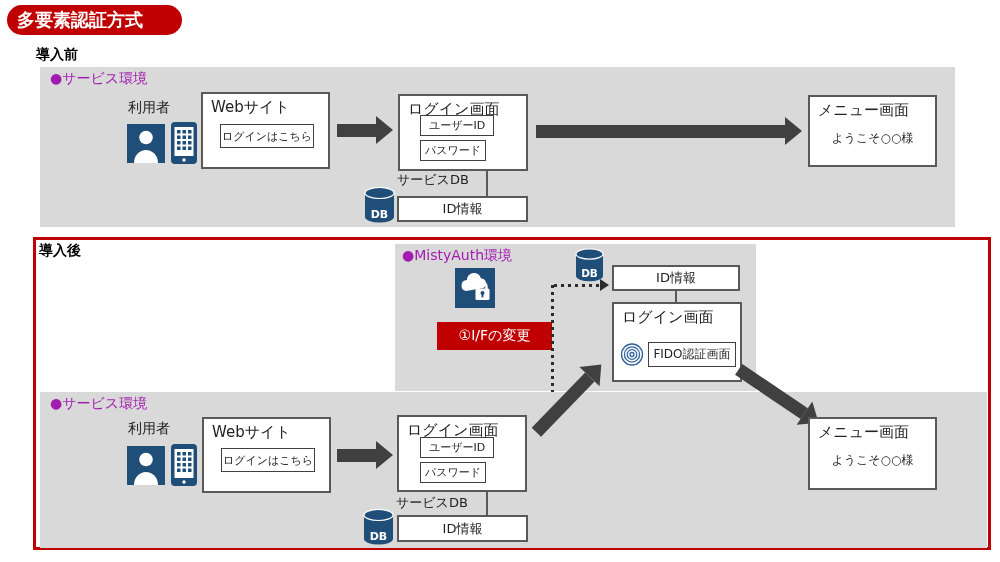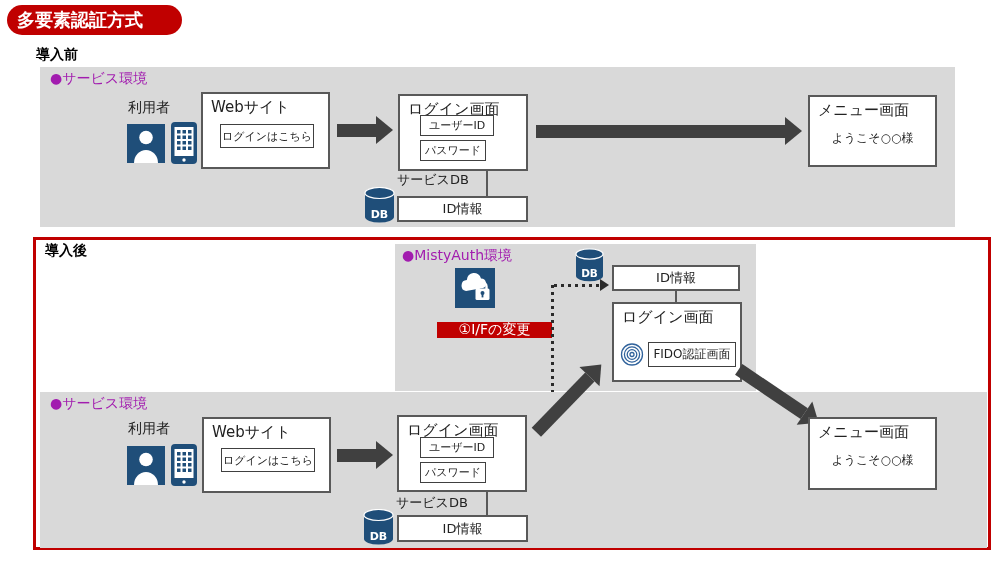--- a/index.html
+++ b/index.html
@@ -110,37 +110,37 @@
     <svg width="33" height="36">
         <path d="M2 6 v24 a14.5 5.5 0 0 0 29 0 V6" fill="#1F4E79"></path>
       <ellipse cx="16.5" cy="6" rx="14.5" ry="5.5" fill="#1F4E79" stroke="#fff" stroke-width="1.2"></ellipse>
       <text x="16.5" y="31" font-size="11" font-weight="bold" fill="#fff" text-anchor="middle">DB</text>
       </svg>
   </div>
   <div class="abs wbox center-text idtext" style="left:397px; top:196px; width:131px; height:26px;">ID情報</div>
 
   <div class="abs red-frame" style="left:33px; top:237px; width:958px; height:313px;"></div>
 
-  <div class="abs sec-label" style="left:45px; top:242px;">導入後</div>
+  <div class="abs sec-label" style="left:39px; top:242px;">導入後</div>
 
   <div class="abs gray" style="left:395px; top:244px; width:361px; height:147px;"></div>
   <div class="abs env-label" style="left:402px; top:247px;">●MistyAuth環境</div>
 
   <div class="abs" style="left:455px; top:268px;">
     <svg width="40" height="40">
         <rect width="40" height="40" fill="#1F4E79"></rect>
       <path d="M11 23 a5.5 5.5 0 0 1 0.8 -10.9 A7.2 7.2 0 0 1 26 10.5 a5 5 0 0 1 2 9.6 l-17 2.9 z" fill="#fff"></path>
       <path d="M23.5 21 v-2.5 a4 4 0 0 1 8 0 V21" stroke="#fff" stroke-width="2.4" fill="none"></path>
       <rect x="20.5" y="20.5" width="14" height="11.5" rx="1.5" fill="#fff"></rect>
       <circle cx="27.5" cy="25" r="2" fill="#1F4E79"></circle>
       <rect x="26.6" y="25" width="1.8" height="4.4" fill="#1F4E79"></rect>
       </svg>
   </div>
 
-  <div class="abs red-ann" style="left:437px; top:322px; width:115px; height:16px;">①I/Fの変更</div>
+  <div class="abs red-ann" style="left:437px; top:322px; width:115px; height:28px;">①I/Fの変更</div>
 
   <div class="abs" style="left:574px; top:248px;">
     <svg width="31" height="34">
         <path d="M2 6 v22 a13.5 5.2 0 0 0 27 0 V6" fill="#1F4E79"></path>
       <ellipse cx="15.5" cy="6" rx="13.5" ry="5.2" fill="#1F4E79" stroke="#fff" stroke-width="1.2"></ellipse>
       <text x="15.5" y="29" font-size="10.5" font-weight="bold" fill="#fff" text-anchor="middle">DB</text>
       </svg>
   </div>
 
   <div class="abs wbox center-text idtext" style="left:612px; top:265px; width:128px; height:26px;">ID情報</div>

